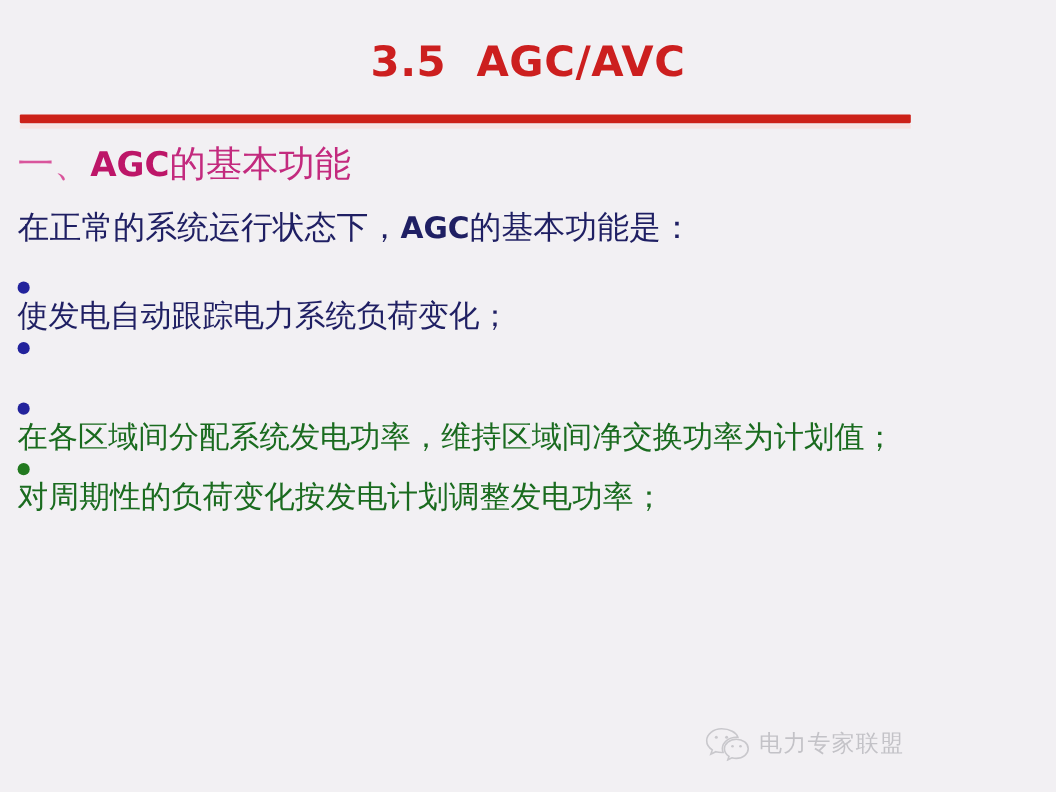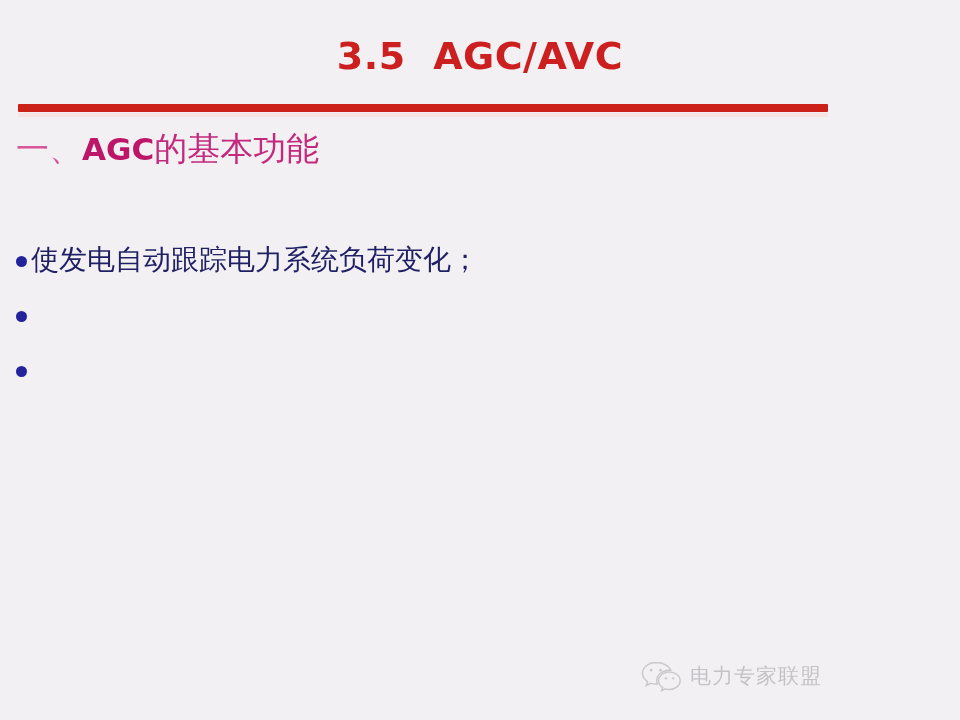--- a/index.html
+++ b/index.html
@@ -107,20 +107,21 @@
     position: absolute;
     top: 240px;
     left: 16px;
     width: 930px;
   }
   .bullet-item {
     display: flex;
     align-items: flex-start;
     height: 55px;
     white-space: nowrap;
+    flex-direction: column;
   }
   .bullet-dot {
     flex: 0 0 auto;
     width: 11px;
     height: 11px;
     border-radius: 50%;
     margin-top: 16px;
     margin-right: 4px;
   }
   .bullet-text {
@@ -171,36 +172,44 @@
     <span class="slide-title">3.5  AGC/AVC</span>
   </div>
 
   <div class="divider"></div>
   <div class="divider-shadow"></div>
 
   <div class="section-heading">
     <span class="sh-num">一、</span><span class="sh-agc">AGC</span><span class="sh-rest">的基本功能</span>
   </div>
 
+  <div class="intro-line">
+    <span>在正常的系统运行状态下，</span><span class="em">AGC</span><span>的基本功能是：</span>
+  </div>
 
   <div class="bullets">
 
     <div class="bullet-item b1">
       <span class="bullet-dot d-navy"></span>
       <span class="bullet-text c-navy">使发电自动跟踪电力系统负荷变化；</span>
     </div>
 
     <div class="bullet-item b2">
       <span class="bullet-dot d-navy"></span>
     </div>
 
     <div class="bullet-item b3">
       <span class="bullet-dot d-navy"></span>
-    </div>
-
+      <span class="bullet-text c-green">在各区域间分配系统发电功率，维持区域间净交换功率为计划值；</span>
+    </div>
+
+    <div class="bullet-item b4">
+      <span class="bullet-dot d-green"></span>
+      <span class="bullet-text c-green">对周期性的负荷变化按发电计划调整发电功率；</span>
+    </div>
 
 
   </div>
 
   <div class="watermark">
     <span class="wechat-icon">
       <svg viewBox="0 0 44 34" width="40" height="32" xmlns="http://www.w3.org/2000/svg">
 
         <path d="M16.5 2.2C8.2 2.2 1.6 7.6 1.6 14.1c0 3.7 2.2 7 5.6 9.2l-1.5 4.3 5-2.5c1.8.5 3.7.8 5.8.8.5 0 1 0 1.5-.05-.5-1.2-.75-2.5-.75-3.85 0-6.3 6.3-11.4 14-11.4.5 0 1 .02 1.5.07C31.3 6.0 24.6 2.2 16.5 2.2z" fill="none" stroke="#a8a8ae" stroke-width="1.6"></path>
         <circle cx="11.2" cy="10.6" r="1.5" fill="#a8a8ae"></circle>

